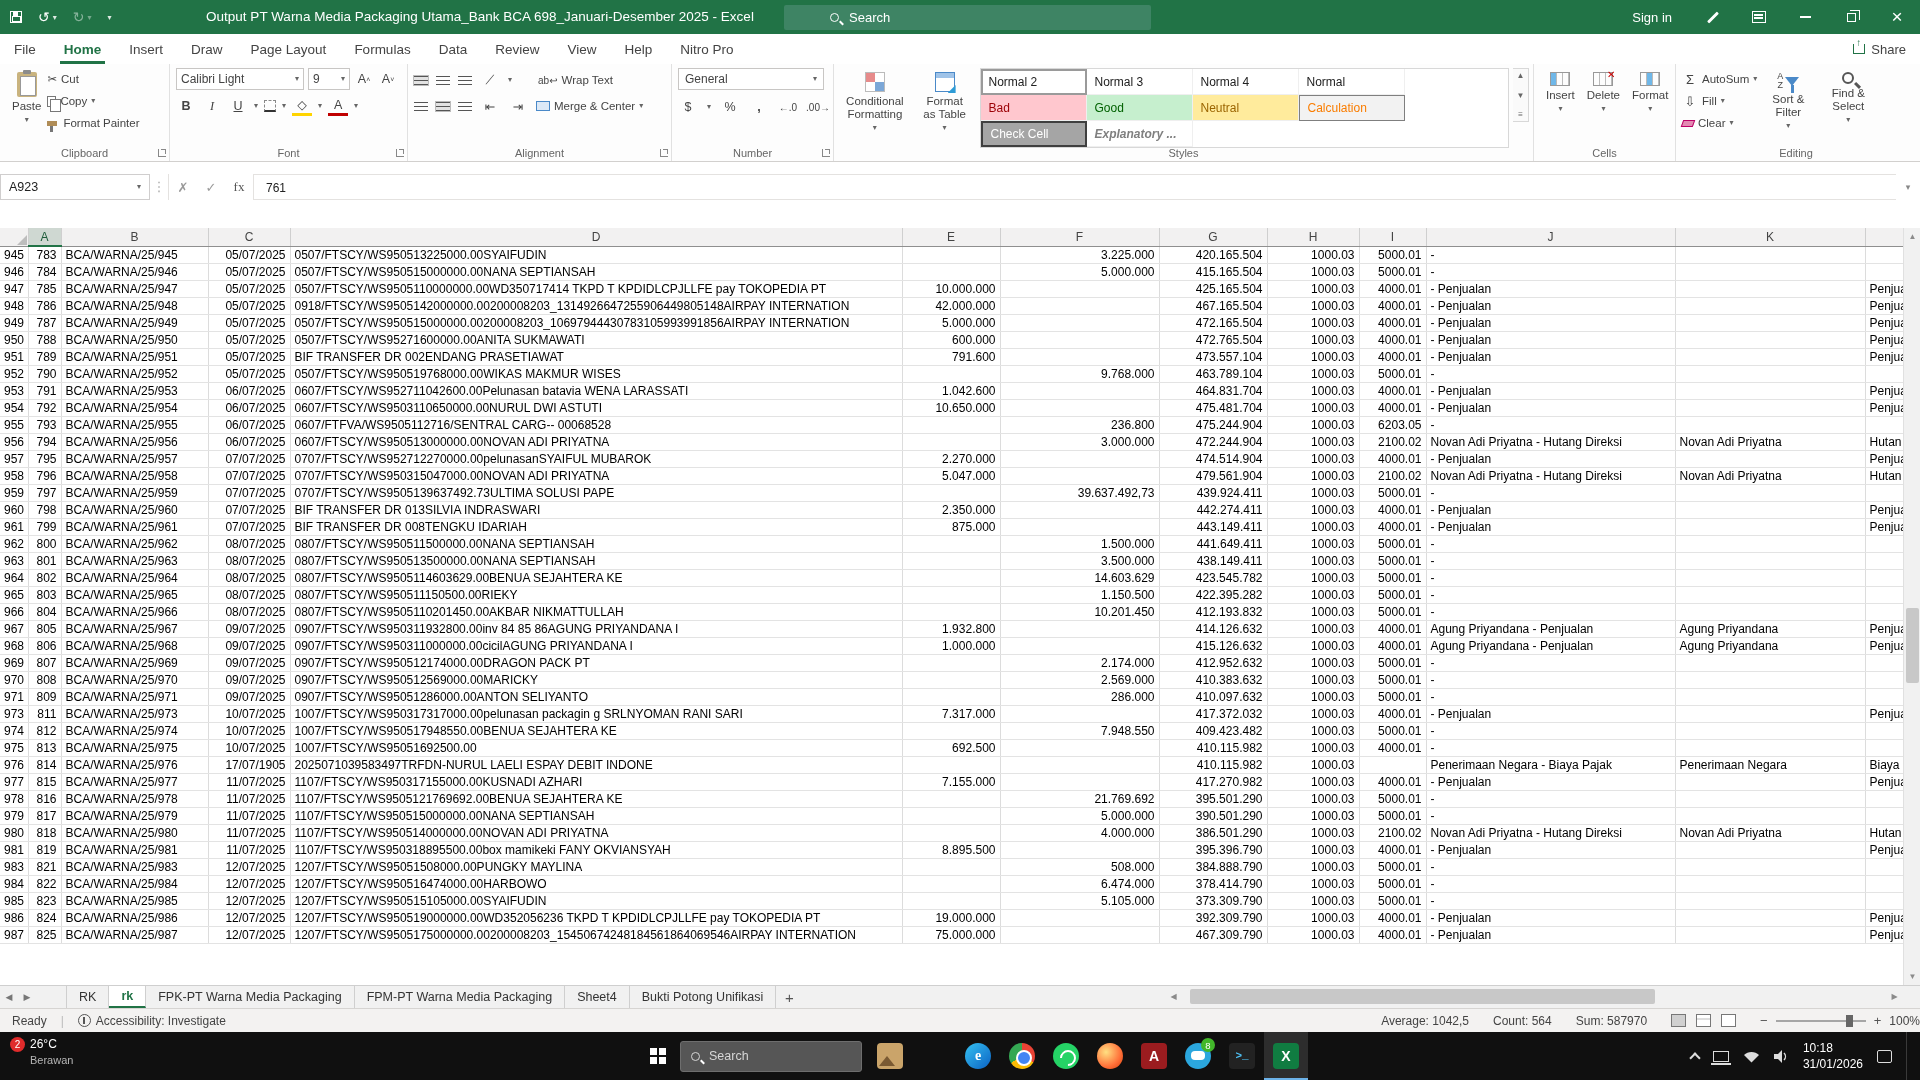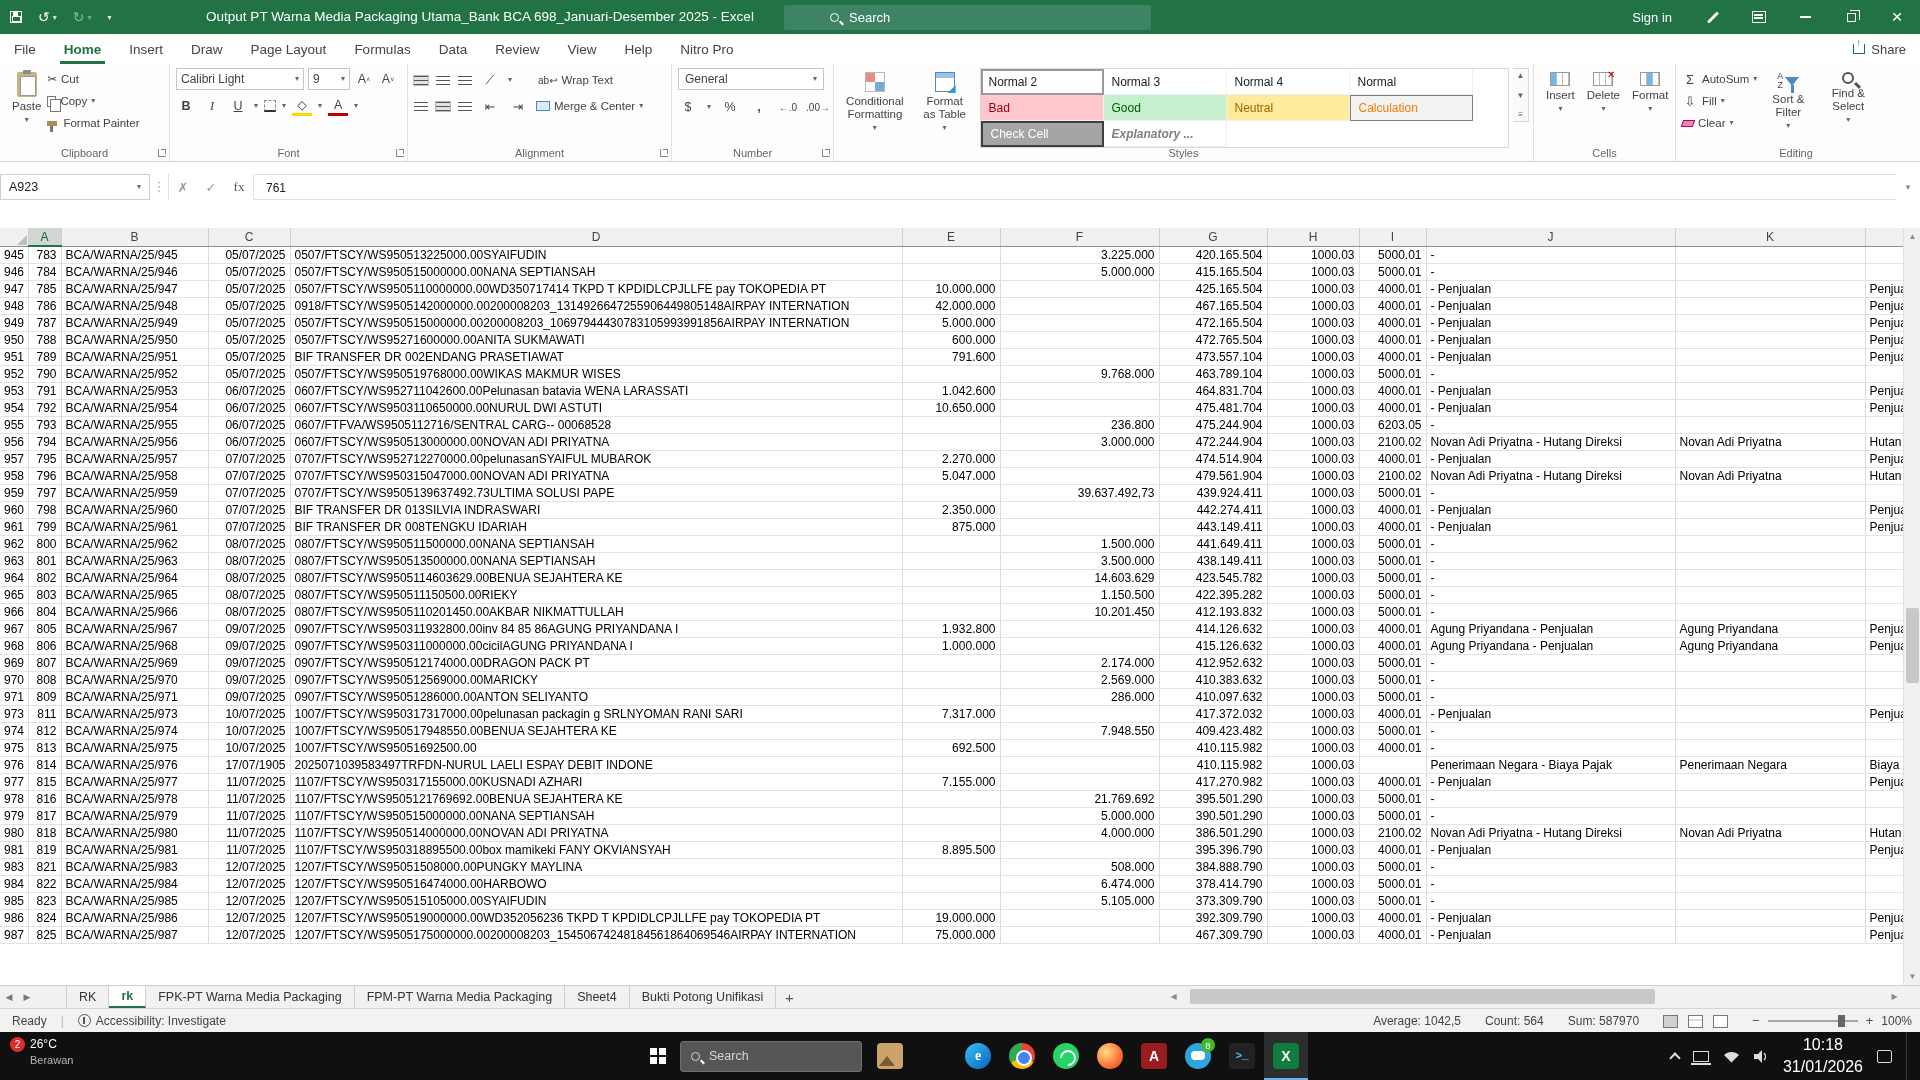--- a/index.html
+++ b/index.html
@@ -65,21 +65,21 @@
   .bars.sel{outline:1px solid #bbb;background-color:#e2e2e2;}
   .i-borders{width:12px;height:12px;border:1px dashed #888;border-bottom:2px solid #333;}
   .i-mergec{width:14px;height:10px;border:1px solid #4a89c8;background:#dce9f7;}
   .numbox{display:flex;align-items:center;justify-content:space-between;border:1px solid #c8c6c4;background:#fff;height:22px;padding:0 6px;width:146px;font-size:12px;}
   .cf-ico{width:20px;height:20px;border:1px solid #bbb;display:grid;grid-template-columns:1fr 1fr;grid-template-rows:1fr 1fr;}
   .cf-ico span:nth-child(1){background:#e78b8b;} .cf-ico span:nth-child(2){background:#fff;}
   .cf-ico span:nth-child(3){background:#fff;} .cf-ico span:nth-child(4){background:#7ba7d7;}
   .ft-ico{width:20px;height:20px;border:1px solid #4a89c8;background:linear-gradient(#9fc3e8 5px,#fff 5px);position:relative;}
   .ft-ico::after{content:"";position:absolute;right:-2px;bottom:-2px;width:8px;height:8px;background:#2e9bd6;clip-path:polygon(0 100%,100% 0,100% 100%);}
   .style-gallery{display:flex;flex-wrap:wrap;width:532px;border:1px solid #d8d8d8;background:#fff;align-content:flex-start;}
-  .sg{width:123px;height:26px;display:flex;align-items:center;padding:0 8px;font-size:12px;border-right:1px solid #efefef;border-bottom:1px solid #efefef;color:#222;}
+  .sg{width:106px;height:26px;display:flex;align-items:center;padding:0 8px;font-size:12px;border-right:1px solid #efefef;border-bottom:1px solid #efefef;color:#222;}
   .sg.sel{outline:2px solid #9a9a9a;outline-offset:-2px;}
   .sg.bad{background:#ffc7ce;color:#9c0006;}
   .sg.good{background:#c6efce;color:#006100;}
   .sg.neutral{background:#ffeb9c;color:#9c6500;}
   .sg.calc{background:#f2f2f2;color:#fa7d00;border:1px solid #7f7f7f;}
   .sg.check{background:#a5a5a5;color:#fff;border:2px solid #3f3f3f;}
   .sg.expl{color:#7f7f7f;font-style:italic;font-weight:bold;}
   .gal-scroll{width:16px;border:1px solid #d8d8d8;border-left:none;display:flex;flex-direction:column;align-items:center;justify-content:space-between;padding:2px 0;background:#fafafa;font-size:8px;color:#666;}
   .cells-ico{width:20px;height:14px;border:1px solid #999;display:grid;grid-template-columns:1fr 1fr 1fr;}
   .cells-ico span{border-right:1px solid #bbb;}
@@ -134,21 +134,21 @@
   .addsheet{width:26px;display:flex;align-items:center;justify-content:center;color:#555;font-size:15px;}
   #hscroll{position:absolute;left:1165px;top:986px;width:738px;height:21px;background:#f1f1f1;}
   .hs-arrow{position:absolute;top:0;width:17px;height:21px;color:#8b8b8b;font-size:8px;text-align:center;line-height:21px;}
   .hs-thumb{position:absolute;left:25px;top:3px;width:465px;height:15px;background:#c8c8c8;border-radius:2px;}
 
   
   #statusbar{position:absolute;left:0;top:1008px;width:1920px;height:24px;background:#f3f2f1;border-top:1px solid #d6d4d2;display:flex;align-items:center;font-size:12px;color:#444;}
   .sb-left{display:flex;align-items:center;gap:14px;padding-left:12px;}
   .acc-ico{width:13px;height:13px;border:1.2px solid #555;border-radius:50%;position:relative;}
   .acc-ico::after{content:"";position:absolute;left:4.5px;top:2px;width:2px;height:7px;background:#555;}
-  .sb-right{position:absolute;right:8px;display:flex;align-items:flex-end;gap:24px;}
+  .sb-right{position:absolute;right:0;display:flex;align-items:center;gap:24px;}
   .viewicons{display:flex;gap:10px;align-items:center;}
   .vico{width:15px;height:13px;border:1px solid #777;background:#fff;}
   .vico.grid-active{background:#d0d0d0;}
   .vico.pl{background:linear-gradient(#fff 3px,#ddd 3px 5px,#fff 5px);}
   .zoomctl{display:flex;align-items:center;gap:8px;}
   .zslider{width:90px;height:2px;background:#a6a6a6;position:relative;}
   .zthumb{position:absolute;left:70px;top:-5px;width:7px;height:12px;background:#666;}
   .zsign{font-size:13px;color:#555;}
 
   
@@ -176,21 +176,21 @@
   .app.adobe{background:#9b1c1f;color:#fff;}
   .app.chat{border-radius:50%;background:#2ba7de;position:relative;}
   .app.chat::after{content:"";position:absolute;left:6px;top:8px;width:14px;height:9px;background:#fff;border-radius:4px;}
   .app.terminal{background:#222;color:#4fc3f7;font-size:11px;font-family:"Liberation Mono",monospace;}
   .app.excel{background:#107c41;color:#fff;}
   .tbadge{position:absolute;right:5px;top:6px;width:14px;height:14px;border-radius:50%;background:#42b72a;color:#fff;font-size:9.5px;display:flex;align-items:center;justify-content:center;}
   .tray{position:absolute;right:0;top:0;height:48px;display:flex;align-items:center;gap:14px;padding-right:10px;}
   .chev{width:8px;height:8px;border-left:2px solid #ddd;border-top:2px solid #ddd;transform:rotate(45deg);margin-top:3px;}
   .lap{width:16px;height:11px;border:1.5px solid #ddd;position:relative;}
   .lap::after{content:"";position:absolute;left:-3px;bottom:-4px;width:20px;height:2px;background:#ddd;}
-  .clock{display:flex;flex-direction:column;align-items:center;font-size:16px;line-height:1.35;color:#fff;}
+  .clock{display:flex;flex-direction:column;align-items:flex-start;font-size:12px;line-height:1.35;color:#fff;}
   .notif{width:15px;height:13px;border:1.5px solid #ddd;border-radius:2px;position:relative;}
   .desk-sliver{width:4px;height:48px;border-left:1px solid #3a3a3a;}
 </style>
 </head>
 <body>
 
 <div id="screen">
 
   <div id="titlebar">
     <div class="qat">

